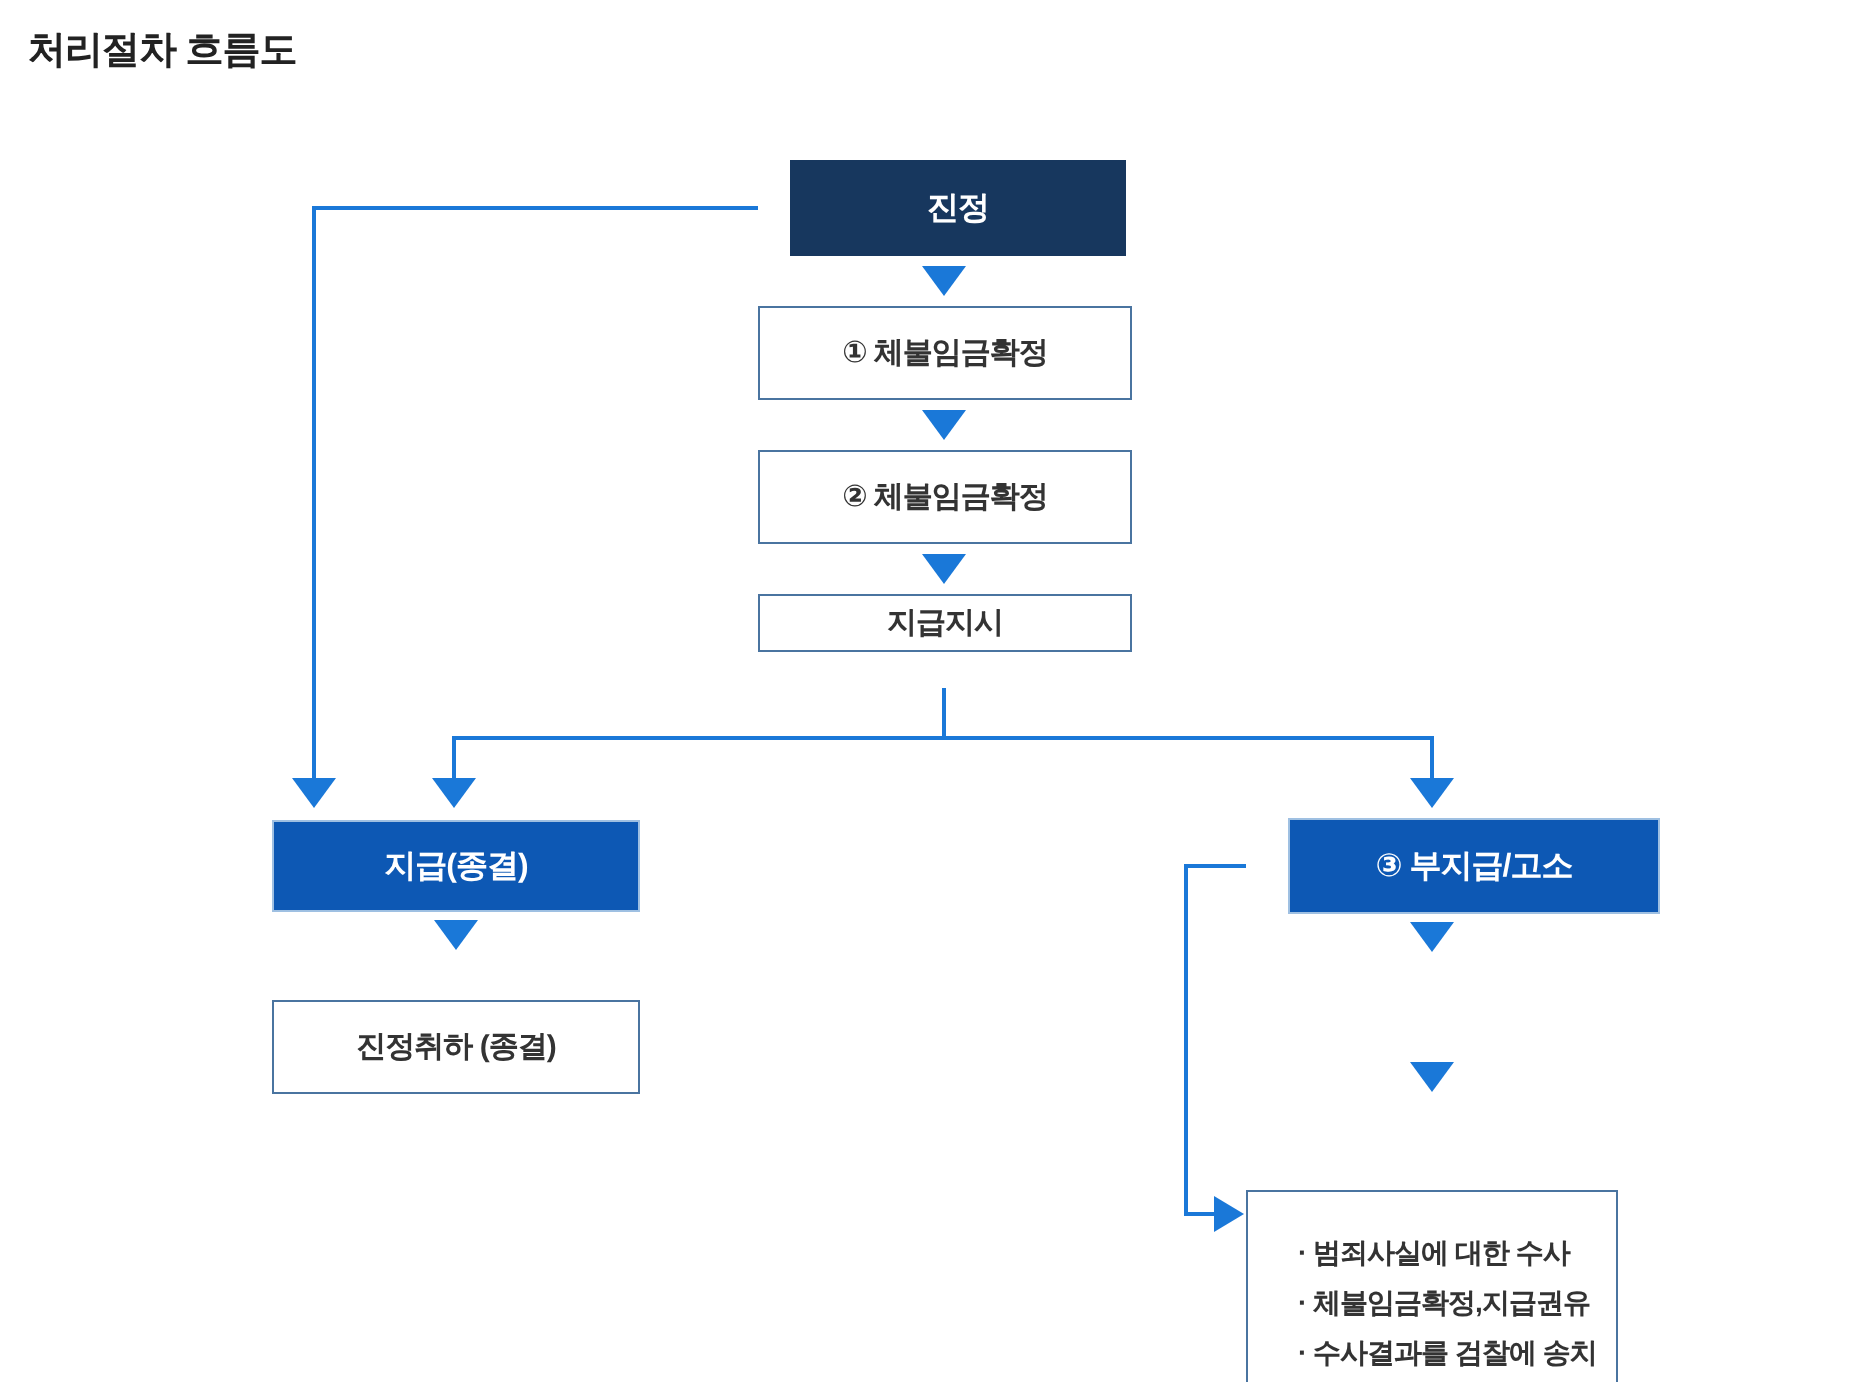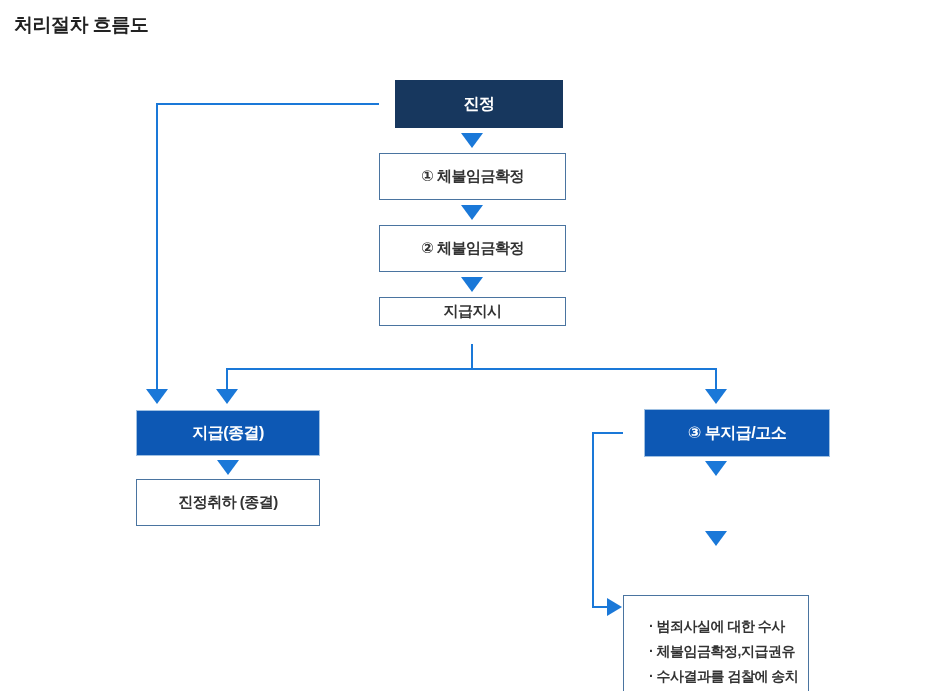--- a/index.html
+++ b/index.html
@@ -85,21 +85,21 @@
   <div class="arrow-down" style="left:705px;top:389px;"></div>
 
   <div class="conn" style="left:156px;top:103px;width:223px;height:2px;"></div>
   <div class="conn" style="left:156px;top:103px;width:2px;height:286px;"></div>
   <div class="arrow-down" style="left:146px;top:389px;"></div>
 
   <div class="node blue" style="left:136px;top:410px;width:184px;height:46px;">지급(종결)</div>
 
   <div class="arrow-down" style="left:217px;top:460px;"></div>
 
-  <div class="node plain" style="left:136px;top:479px;width:184px;height:47px;">진정취하 (종결)</div>
+  <div class="node plain" style="left:136px;top:500px;width:184px;height:47px;">진정취하 (종결)</div>
 
   <div class="node blue" style="left:623px;top:409px;width:186px;height:48px;margin-left:21px;">③ 부지급/고소</div>
 
   <div class="arrow-down" style="left:705px;top:461px;"></div>
 
 
   <div class="arrow-down" style="left:705px;top:531px;"></div>
 
   <div class="detail-box" style="left:623px;top:551px;width:186px;height:112px;">
       <div class="item">· 범죄사실에 대한 수사</div>

